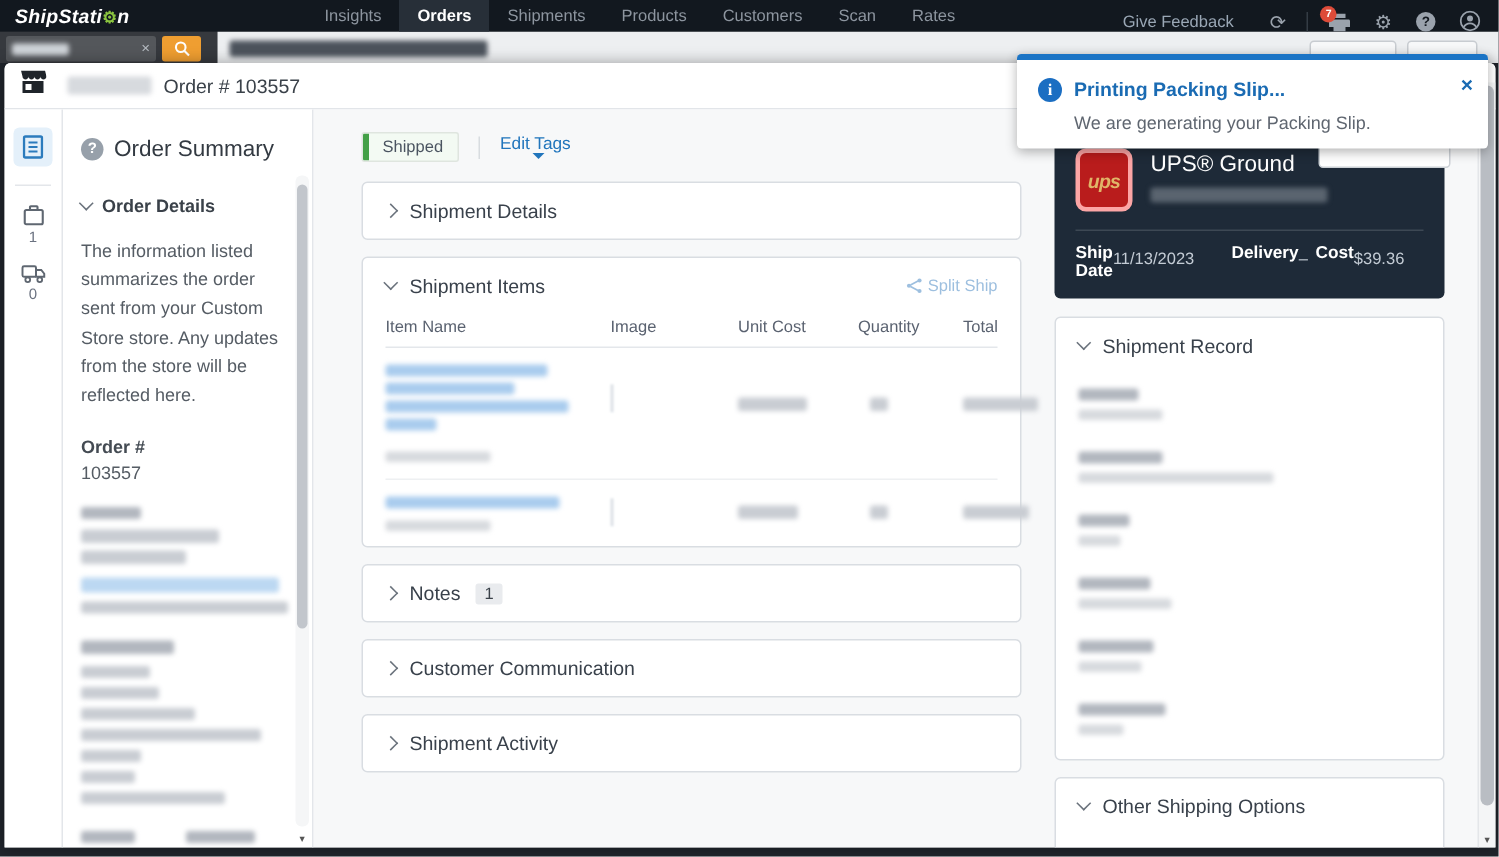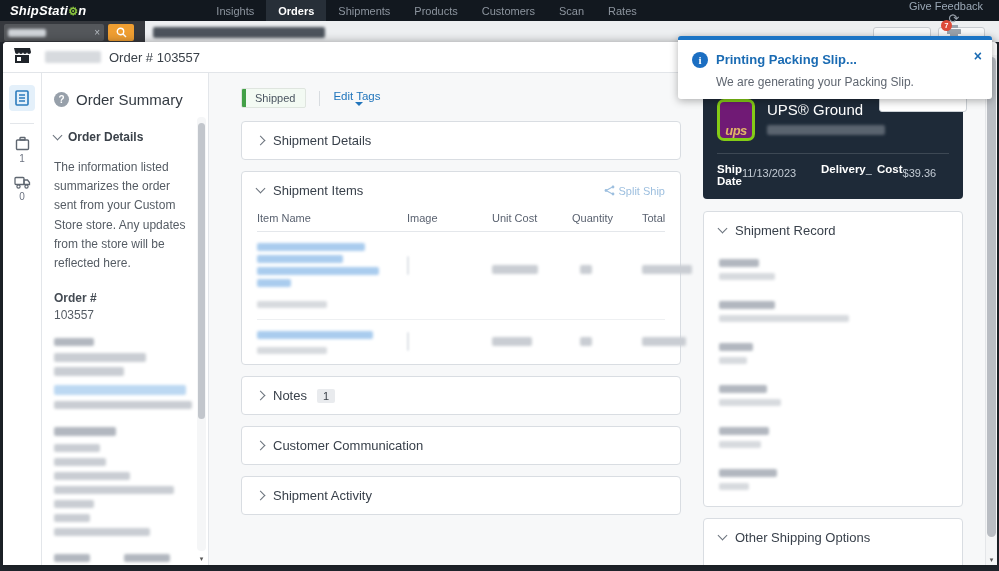--- a/index.html
+++ b/index.html
@@ -6,21 +6,21 @@
   body{width:999px;height:571px;overflow:hidden;background:#20252c;font-family:"Liberation Sans",sans-serif;-webkit-font-smoothing:antialiased;}
   .stage{position:relative;width:999px;height:571px;}
 
   
   .topbar{position:absolute;top:0;left:0;right:0;height:21px;background:#12181f;display:flex;align-items:center;z-index:20;}
   .brand{font-style:italic;font-weight:bold;font-size:13px;color:#fff;margin-left:10px;letter-spacing:.2px;cursor:pointer;}
   .brand .gear{color:#8bc53f;font-style:normal;font-size:11px;}
   .mainnav{display:flex;height:100%;margin-left:118px;}
   .nav-item{display:flex;align-items:center;padding:0 12px;font-size:11px;color:#8d959f;cursor:pointer;height:100%;}
   .nav-item.active{background:#272f38;color:#fff;font-weight:bold;}
-  .topnav-right{margin-left:auto;display:flex;align-items:center;height:100%;flex-direction:column;}
+  .topnav-right{margin-left:auto;display:flex;align-items:flex-end;height:100%;}
   .feedback{font-size:11px;color:#9aa7b5;margin-right:16px;cursor:pointer;}
   .tb-icon{color:#9aa2ac;font-size:13px;line-height:1;margin:0 8px;cursor:pointer;position:relative;display:inline-flex;align-items:center;}
   .tb-sep{width:1px;height:13px;background:#343c45;margin:0 6px;}
   .badge7{position:absolute;top:-5px;left:-6px;background:#dd4b39;color:#fff;font-size:7px;font-weight:bold;width:11px;height:11px;border-radius:50%;display:flex;align-items:center;justify-content:center;}
   .helpc{width:13px;height:13px;border-radius:50%;background:#9aa2ac;color:#12181f;font-size:9px;font-weight:bold;display:flex;align-items:center;justify-content:center;}
 
   
   .subbar{position:absolute;top:21px;left:0;right:0;height:21px;z-index:1;}
   .subbar-left{position:absolute;left:0;top:0;width:145px;height:21px;background:#36393e;}
   .searchbox{position:absolute;left:4px;top:3px;width:100px;height:17px;background:#54575b;border-radius:2px;display:flex;align-items:center;padding:0 4px;box-sizing:border-box;}
@@ -92,21 +92,21 @@
   .thead{display:grid;grid-template-columns:150px 85px 80px 70px 1fr;font-size:11px;color:#5a6270;padding:14px 0 7px;border-bottom:1px solid #e4e7eb;}
   .thead .num{text-align:right;}
   .trow{display:grid;grid-template-columns:150px 85px 80px 70px 1fr;padding:11px 0;border-bottom:1px solid #eef0f2;align-items:start;}
   .trow:last-child{border-bottom:none;padding-bottom:6px;}
   .img-ph{width:20px;height:26px;border:1px solid #dfe3e8;background:#f3f7fa;border-radius:2px;filter:blur(.8px);}
   .stack{display:flex;flex-direction:column;gap:4px;}
 
   
   .ups-card{background:#1e2a38;border-radius:4px;padding:12px 14px;color:#fff;margin-bottom:12px;}
   .ups-head{display:flex;align-items:flex-start;}
-  .ups-logo{width:38px;height:42px;border-radius:7px;background:#701a75;border:3px solid #84cc16;box-sizing:border-box;display:flex;align-items:flex-end;justify-content:center;flex:0 0 auto;}
+  .ups-logo{width:38px;height:42px;border-radius:7px;background:#b91c1c;border:3px solid #fca5a5;box-sizing:border-box;display:flex;align-items:center;justify-content:center;flex:0 0 auto;}
   .ups-logo span{color:#e0b568;font-weight:bold;font-style:italic;font-size:13px;letter-spacing:-.5px;}
   .ups-meta{margin-left:12px;flex:1;}
   .ups-meta h3{margin:2px 0 7px;font-size:15px;font-weight:500;color:#fff;}
   .dots{color:#fff;font-size:10px;font-weight:bold;letter-spacing:1px;cursor:pointer;margin-left:auto;}
   .ups-div{border:none;border-top:1px solid rgba(255,255,255,.14);margin:12px 0 9px;}
   .ups-stats{display:flex;}
   .ups-stat{display:flex;flex-direction:row;}
   .ups-stat .k{font-size:11.5px;font-weight:bold;color:#fff;}
   .ups-stat .v{font-size:11px;color:#c3cbd4;margin-top:4px;}
 

